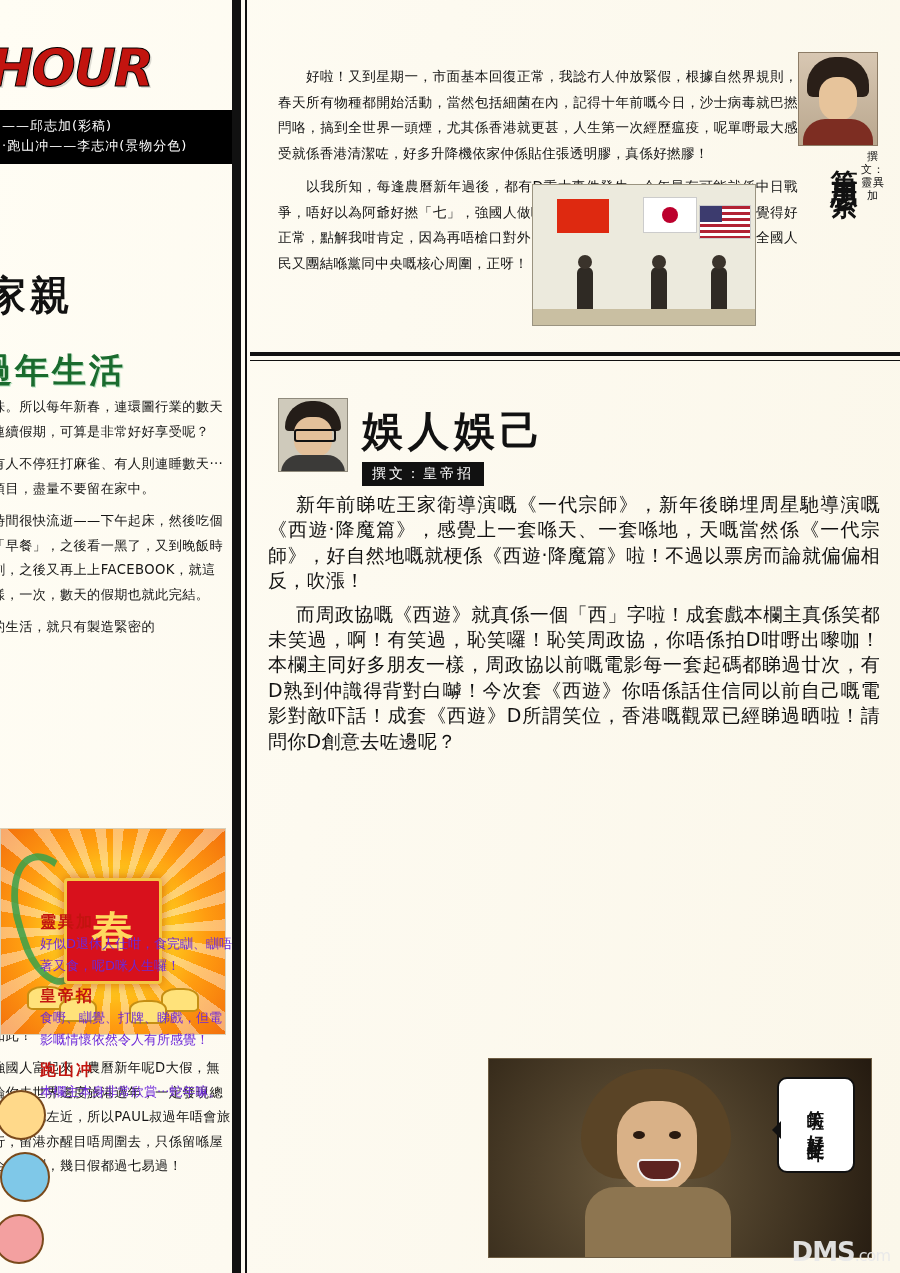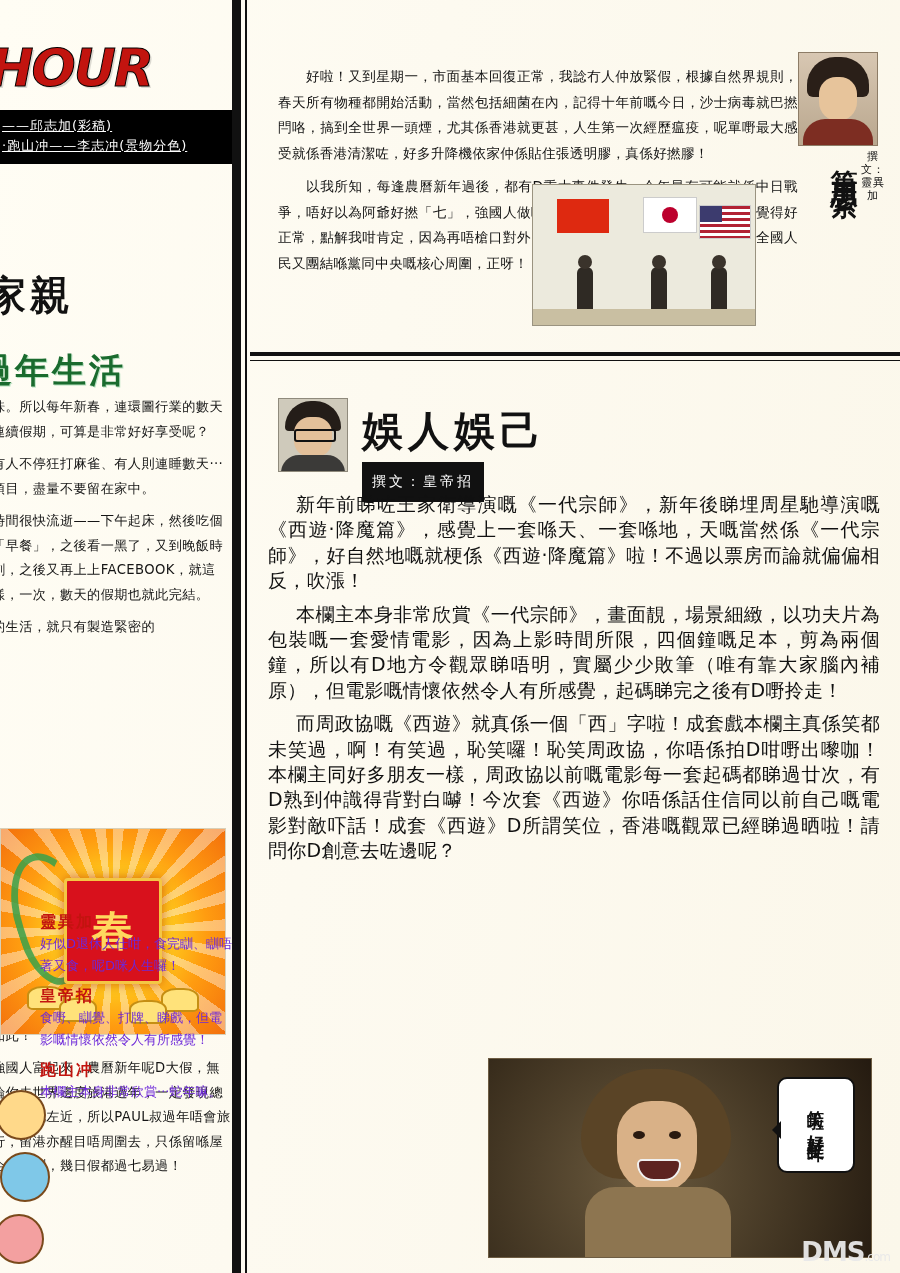--- a/index.html
+++ b/index.html
@@ -36,21 +36,20 @@
   }
   .credit-block{
     position:absolute;left:-6px;top:110px;width:238px;
     background:#000;color:#fff;
     padding:6px 8px 8px 8px;
     box-sizing:border-box;
   }
   .credit-line{
     font-size:13px;line-height:20px;letter-spacing:1px;
     white-space:nowrap;
-    text-decoration:underline;
   }
   .credit-main{
     color:#ef2b20;font-size:21px;font-weight:bold;
     letter-spacing:3px;text-align:center;margin-top:3px;
   }
   .big-title{
     position:absolute;left:-14px;top:268px;
     font-size:40px;font-weight:bold;letter-spacing:4px;
     color:#111;white-space:nowrap;
   }
@@ -185,21 +184,21 @@
   .s2-face{position:absolute;left:15px;top:18px;width:38px;height:40px;background:#e3c09a;border-radius:16px;}
   .s2-glass{position:absolute;left:15px;top:30px;width:38px;height:9px;border:2px solid #111;border-radius:3px;}
   .s2-body{position:absolute;left:2px;top:56px;width:64px;height:18px;background:#3b3a38;border-radius:18px 18px 0 0;}
   .sec2-title{
     position:absolute;left:362px;top:404px;
     font-size:41px;font-weight:bold;letter-spacing:5px;color:#111;
   }
   .sec2-byline{
     position:absolute;left:362px;top:462px;
     background:#111;color:#fff;font-size:14px;letter-spacing:3px;
-    padding:11px 10px;
+    padding:3px 10px;
   }
   .art2{
     position:absolute;left:268px;top:492px;width:612px;
     font-size:19px;line-height:25.4px;color:#111;letter-spacing:.3px;
     text-align:justify;
   }
   .art2 p{margin:0 0 8px 0;text-indent:28px;}
   .photo2{
     position:absolute;left:488px;top:1058px;width:382px;height:198px;
     background:#2b2216;overflow:hidden;border:1px solid #6d5c42;
@@ -222,21 +221,21 @@
   .bubble-txt{
     writing-mode:vertical-rl;font-size:17px;font-weight:bold;
     letter-spacing:3px;color:#111;line-height:26px;
   }
   .watermark{
     position:absolute;right:10px;bottom:6px;
     font-family:"DejaVu Sans",sans-serif;
     font-size:26px;font-weight:bold;color:#e9e9e9;
     letter-spacing:-1px;opacity:.95;
   }
-  .watermark small{font-size:12px;font-weight:normal;}
+  .watermark small{font-size:16px;font-weight:normal;}
   .cn{font-family:"DejaVu Sans","Liberation Sans",sans-serif;}
 </style>
 </head>
 <body>
 
 <div class="page">
   <div class="paper-tint"></div>
 
   <div class="left-col">
 
@@ -342,21 +341,20 @@
     <div class="s2-hair"></div>
     <div class="s2-face"></div>
     <div class="s2-glass"></div>
     <div class="s2-body"></div>
   </div>
   <div class="sec2-title cn">娛人娛己</div>
   <div class="sec2-byline cn">撰文：皇帝招</div>
 
   <div class="art2 cn">
     <p>新年前睇咗王家衛導演嘅《一代宗師》，新年後睇埋周星馳導演嘅《西遊·降魔篇》，感覺上一套喺天、一套喺地，天嘅當然係《一代宗師》，好自然地嘅就梗係《西遊·降魔篇》啦！不過以票房而論就偏偏相反，吹漲！</p>
-    <p>本欄主本身非常欣賞《一代宗師》，畫面靚，場景細緻，以功夫片為包裝嘅一套愛情電影，因為上影時間所限，四個鐘嘅足本，剪為兩個鐘，所以有D地方令觀眾睇唔明，實屬少少敗筆（唯有靠大家腦內補原），但電影嘅情懷依然令人有所感覺，起碼睇完之後有D嘢拎走！</p>
     <p>而周政協嘅《西遊》就真係一個「西」字啦！成套戲本欄主真係笑都未笑過，啊！有笑過，恥笑囉！恥笑周政協，你唔係拍D咁嘢出嚟咖！本欄主同好多朋友一樣，周政協以前嘅電影每一套起碼都睇過廿次，有D熟到仲識得背對白嚹！今次套《西遊》你唔係話住信同以前自己嘅電影對敵吓話！成套《西遊》D所謂笑位，香港嘅觀眾已經睇過晒啦！請問你D創意去咗邊呢？</p>
   </div>
 
   <div class="photo2">
     <div class="p2-bg"></div>
     <div class="p2-hair"></div>
     <div class="p2-face">
       <div class="p2-eye" style="left:16px;"></div>
       <div class="p2-eye" style="right:16px;"></div>
       <div class="p2-mouth"></div>

